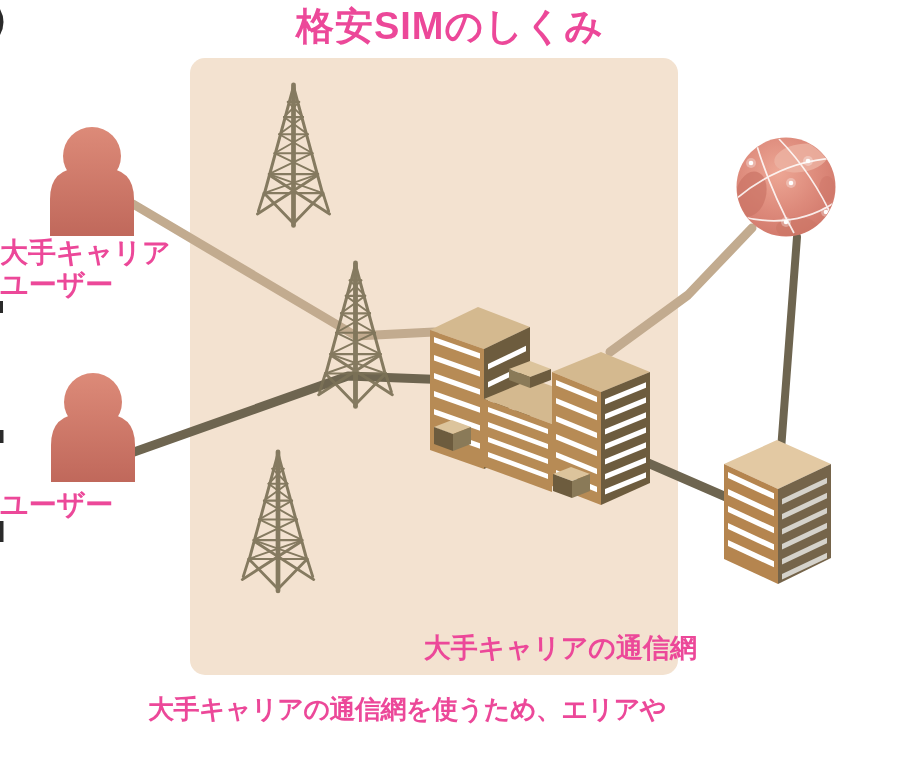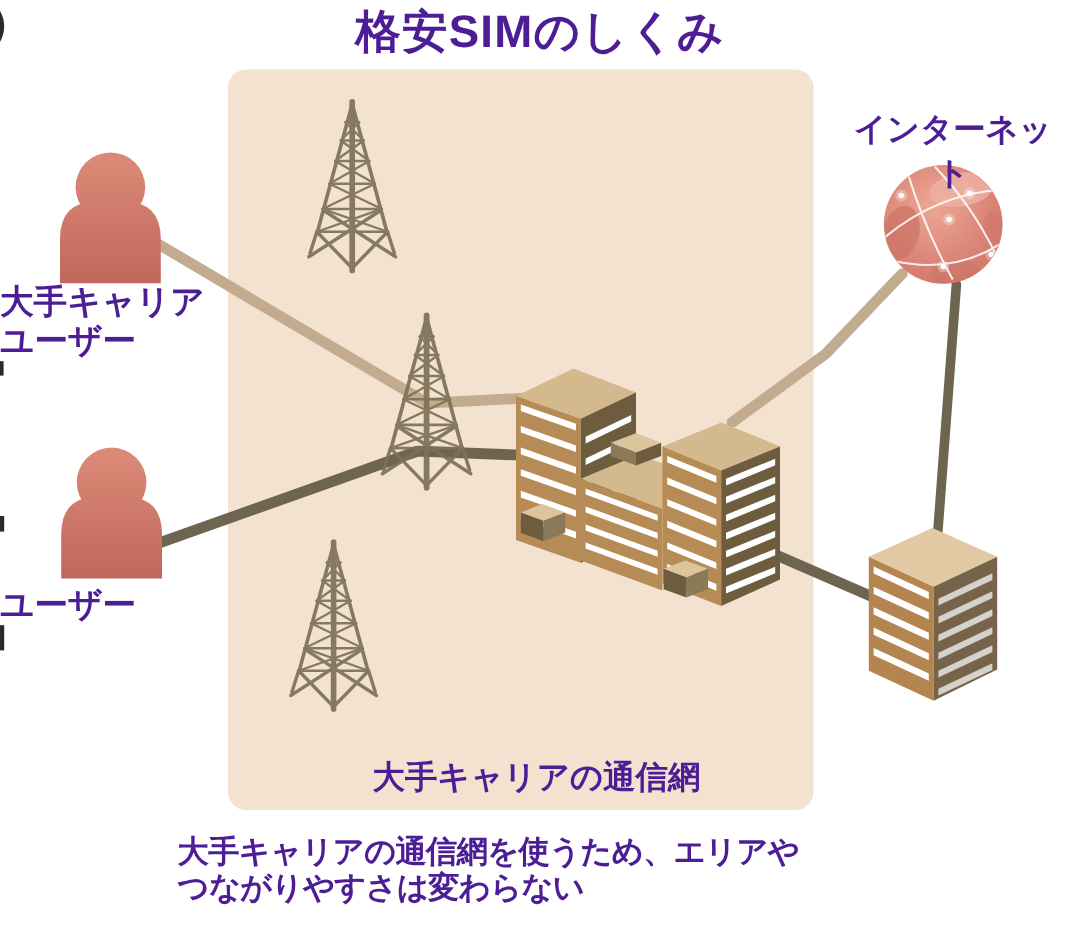--- a/index.html
+++ b/index.html
@@ -1,27 +1,27 @@
 <!DOCTYPE html>
 <html><head>
 <meta charset="utf-8">
 <style>
   html,body{margin:0;padding:0;background:#fff;}
   #stage{
     position:relative;width:900px;height:777px;background:#ffffff;overflow:hidden;
     font-family:"Liberation Sans","DejaVu Sans",sans-serif;color:#111;
   }
   #art{position:absolute;left:0;top:0;}
-  .label{position:absolute;color:#4c1d95;}
+  .label{position:absolute;color:#ec4899;}
   .title{left:0;right:0;top:1px;text-align:center;font-size:38px;font-weight:bold;letter-spacing:1px;}
   .internet{left:698px;top:90px;width:192px;text-align:center;font-size:27px;font-weight:bold;}
   .mvno{left:700px;top:586px;width:155px;text-align:center;font-size:27px;font-weight:bold;letter-spacing:1px;}
   .user{left:0;top:239px;width:188px;text-align:left;font-size:28px;font-weight:bold;line-height:32px;font-family:Liberation Mono, monospace;}
   .user2{top:491px;}
-  .boxlabel{left:197px;top:630px;width:500px;text-align:center;font-size:27px;font-weight:bold;}
+  .boxlabel{left:197px;top:630px;width:500px;text-align:right;font-size:27px;font-weight:bold;}
   .caption{left:148px;top:694px;width:580px;font-size:26px;font-weight:600;line-height:30px;letter-spacing:-0.5px;}
 </style>
 </head>
 <body>
 
 <div id="stage">
 
   <svg id="art" width="900" height="777" viewBox="0 0 900 777">
     <defs>
       <linearGradient id="personGrad1" gradientUnits="userSpaceOnUse" x1="0" y1="125" x2="0" y2="240">
@@ -206,31 +206,29 @@
     <g fill="#2a2a2a" stroke="none">
       <path d="M0,9 Q7,22 0,35 L0,9 Z"></path>
       <rect x="0" y="301" width="3" height="12"></rect>
       <rect x="0" y="430" width="3.5" height="13"></rect>
       <rect x="0" y="521" width="3.5" height="21"></rect>
     </g>
   </svg>
 
   <div class="label title">格安SIMのしくみ</div>
 
-  <div class="label internet">インターネット</div>
 
   <div class="label user">
     <div>大手キャリア</div>
     <div>ユーザー</div>
   </div>
 
   <div class="label user user2">
     <div>ユーザー</div>
   </div>
 
 
   <div class="label boxlabel">大手キャリアの通信網</div>
 
   <div class="label caption">
     <div>大手キャリアの通信網を使うため、エリアや</div>
-    <div>つながりやすさは変わらない</div>
   </div>
 </div>
 
 </body></html>

